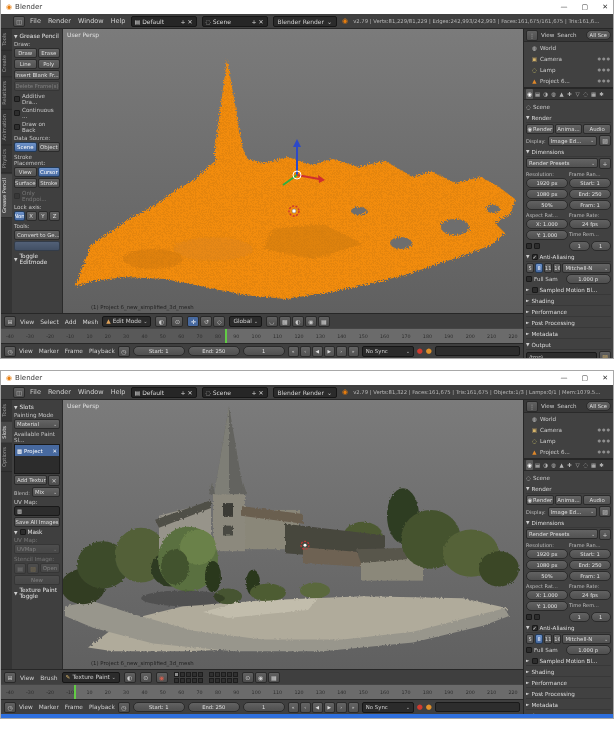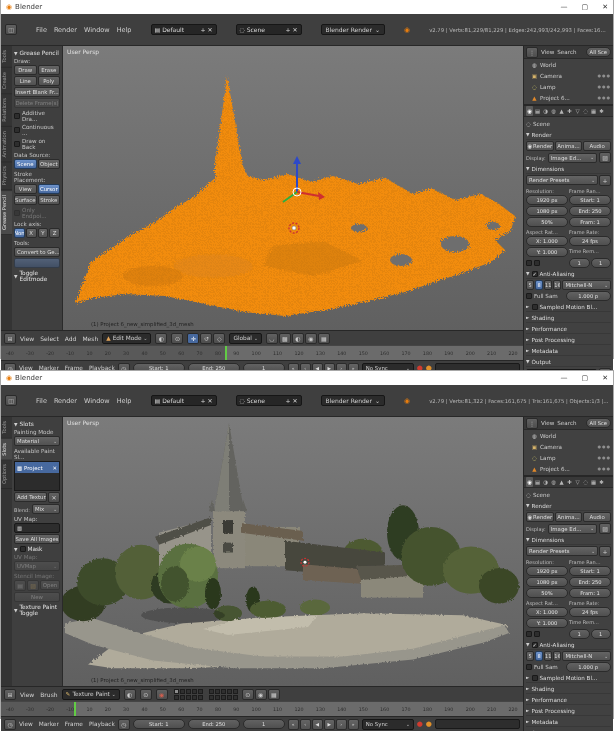--- a/index.html
+++ b/index.html
@@ -3,21 +3,21 @@
 <meta charset="utf-8">
 <style>
   * { box-sizing:border-box; margin:0; padding:0; }
   html,body { width:615px; height:735px; background:#fff; font-family:"DejaVu Sans",sans-serif; position:relative; overflow:hidden; }
   .window { position:absolute; left:1px; width:612px; background:#434343; box-shadow:0 0 0 1px #a8a8a8; }
   #win1 { top:0; height:358px; }
   #win2 { top:371px; height:347px; border-bottom:4px solid #2e6fdd; }
   .titlebar { height:14px; background:#ffffff; color:#3a3a3a; display:flex; align-items:center; gap:3px; font-size:7px; padding:0 5px; }
   .blogo { color:#e87d0d; font-size:7px; }
   .wctrl { margin-left:auto; display:flex; gap:14px; font-size:7px; color:#333; }
-  .menubar { height:32px; background:#3f3f3f; display:flex; align-items:center; gap:19px; padding:0 4px; font-size:6.5px; color:#cfcfcf; border-bottom:1px solid #282828; white-space:nowrap; }
+  .menubar { height:15px; background:#3f3f3f; display:flex; align-items:center; gap:5px; padding:0 12px; font-size:6.5px; color:#cfcfcf; border-bottom:1px solid #282828; white-space:nowrap; }
   .menus { display:flex; gap:7px; }
   .mini { width:12px; height:11px; background:linear-gradient(#616161,#4d4d4d); border:1px solid #2a2a2a; border-radius:2px; font-size:6px; color:#ccc; display:flex; align-items:center; justify-content:center; flex:none; }
   .selector { background:#262626; border:1px solid #161616; border-radius:2px; height:11px; display:flex; align-items:center; gap:2px; padding:0 3px; font-size:6px; color:#d8d8d8; }
   .selw { width:66px; }
   .engine { background:#2b2b2b; border:1px solid #161616; border-radius:2px; height:11px; display:flex; align-items:center; gap:3px; padding:0 4px; font-size:6px; }
   .stats { font-size:5.3px; color:#b9b9b9; overflow:hidden; text-overflow:ellipsis; flex:1; }
   .wbody { display:flex; height:calc(100% - 29px); }
   .left-stack { flex:1; display:flex; flex-direction:column; min-width:0; }
   .main-row { flex:1; display:flex; min-height:0; }
   .toolshelf { width:62px; background:#3f3f3f; display:flex; border-right:1px solid #2a2a2a; }

